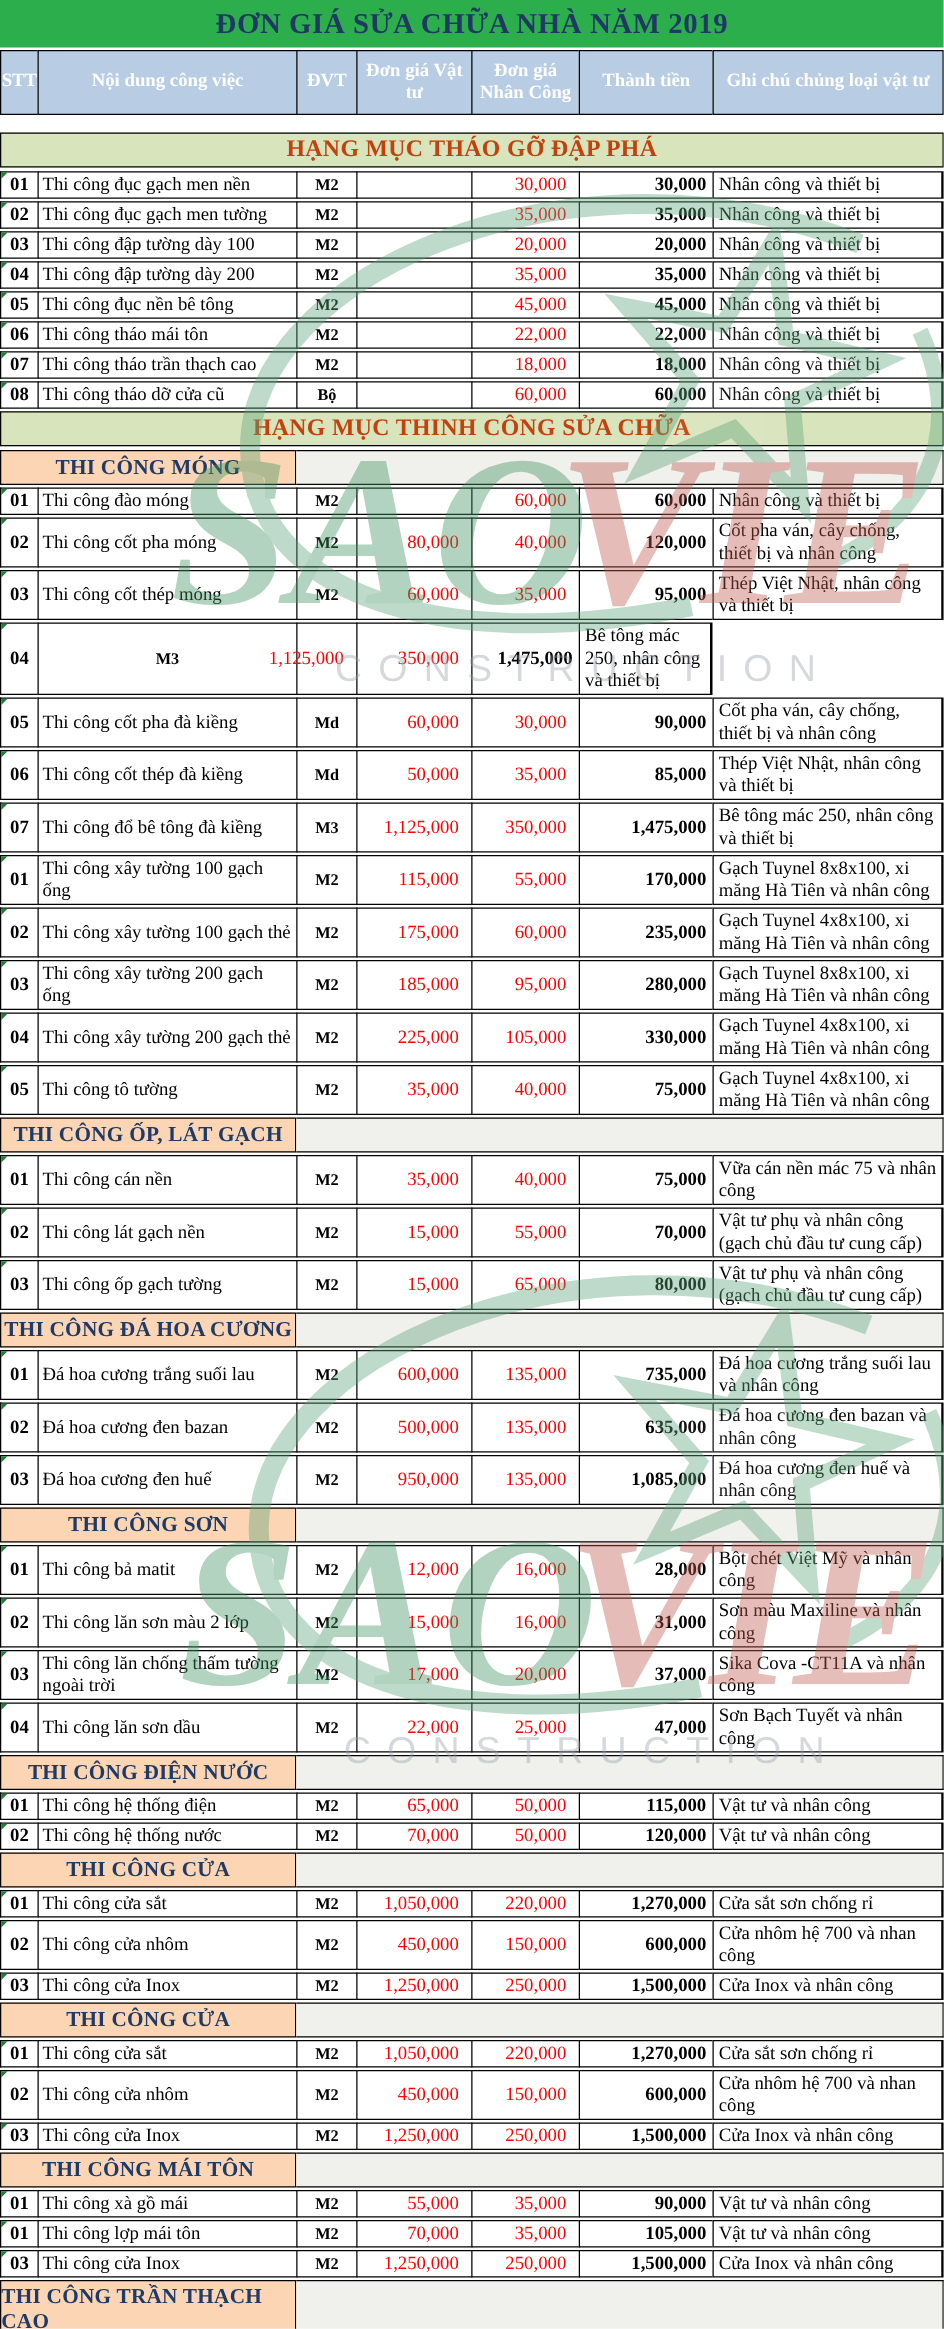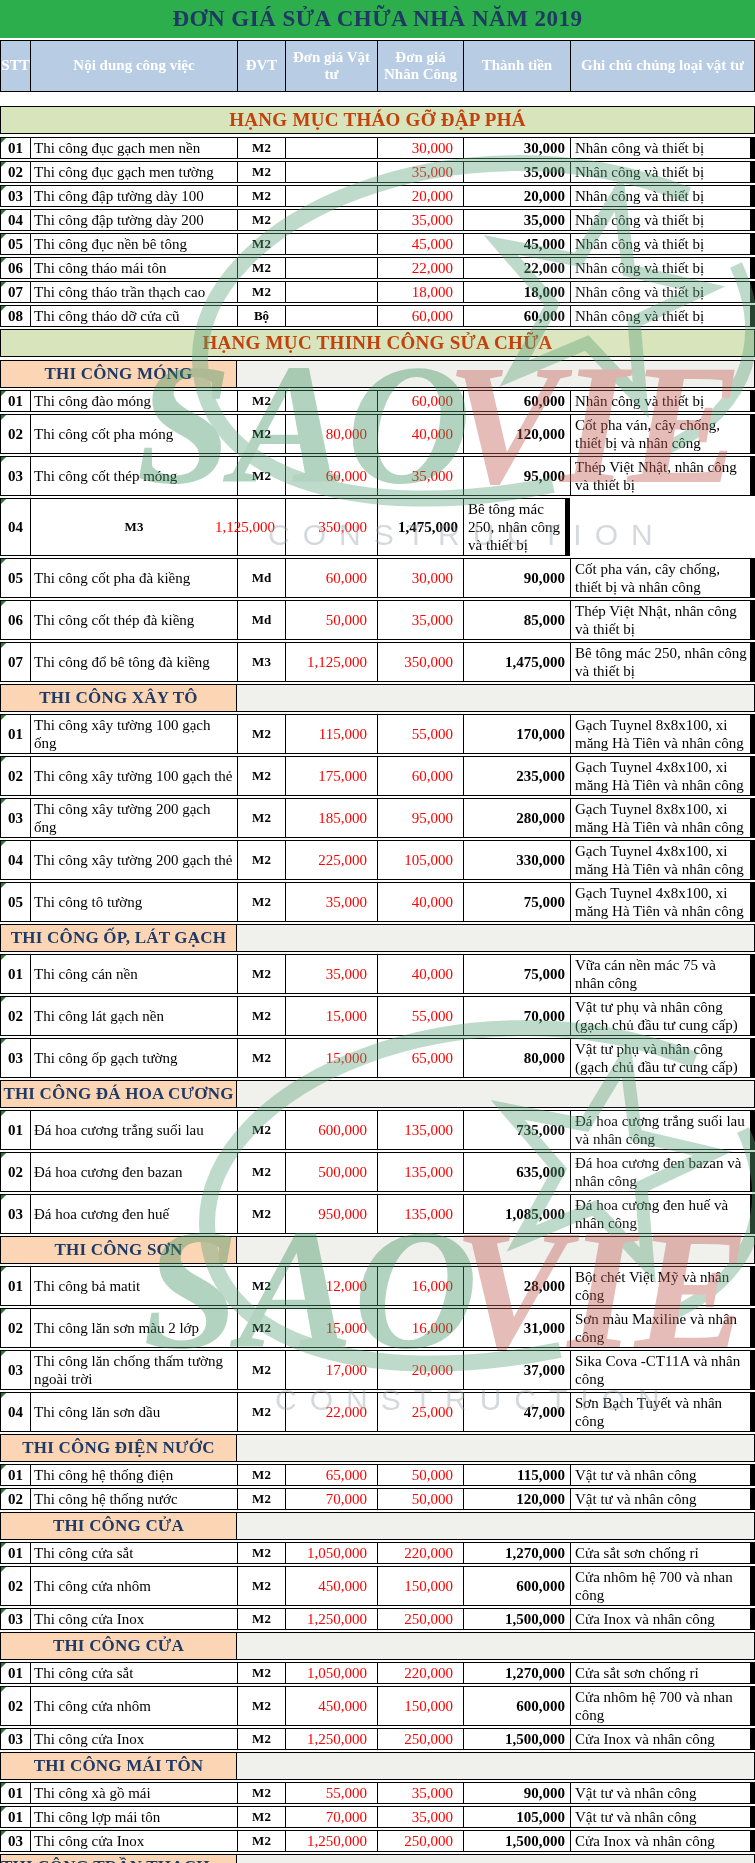--- a/index.html
+++ b/index.html
@@ -50,21 +50,21 @@
     width:755px;min-height:22px;margin-bottom:2px;position:relative;
   }
   .data-row::before{
     content:"";position:absolute;top:1px;left:1px;z-index:2;
     border-top:5px solid #1e7e34;border-right:5px solid transparent;
   }
   .c{
     border:1px solid #000;border-right:none;background:transparent;
     font-size:15px;line-height:1.2;padding:1px 3px;display:flex;align-items:center;
   }
-  .c.note{border-right:5px solid #000000}
+  .c.note{border-right:2px solid #000000}
   .c.stt{justify-content:center;font-weight:bold}
   .c.name{justify-content:flex-start}
   .c.unit{justify-content:center;font-weight:bold;font-size:13px}
   .c.num{justify-content:flex-end;padding-right:10px}
   .c.red{color:var(--price-red)}
   .c.tot{font-weight:bold;padding-right:5px}
   .c.note{padding-left:4px}
   
   .wm{position:absolute;width:630px;pointer-events:none;opacity:.40;z-index:3}
   .wm1{top:150px;left:128px}
@@ -252,24 +252,20 @@
   </div>
       <div class="data-row">
     <div class="c stt">07</div>
     <div class="c name">Thi công đổ bê tông đà kiềng</div>
     <div class="c unit">M3</div>
     <div class="c num red">1,125,000</div>
     <div class="c num red">350,000</div>
     <div class="c num tot">1,475,000</div>
     <div class="c note">Bê tông mác 250, nhân công và thiết bị</div>
   </div>
-      <div class="group-row">
-    <div class="group-label">THI CÔNG XÂY TÔ</div>
-    <div class="group-rest"></div>
-  </div>
       <div class="data-row">
     <div class="c stt">01</div>
     <div class="c name">Thi công xây tường 100 gạch ống</div>
     <div class="c unit">M2</div>
     <div class="c num red">115,000</div>
     <div class="c num red">55,000</div>
     <div class="c num tot">170,000</div>
     <div class="c note">Gạch Tuynel 8x8x100, xi măng Hà Tiên và nhân công</div>
   </div>
       <div class="data-row">

